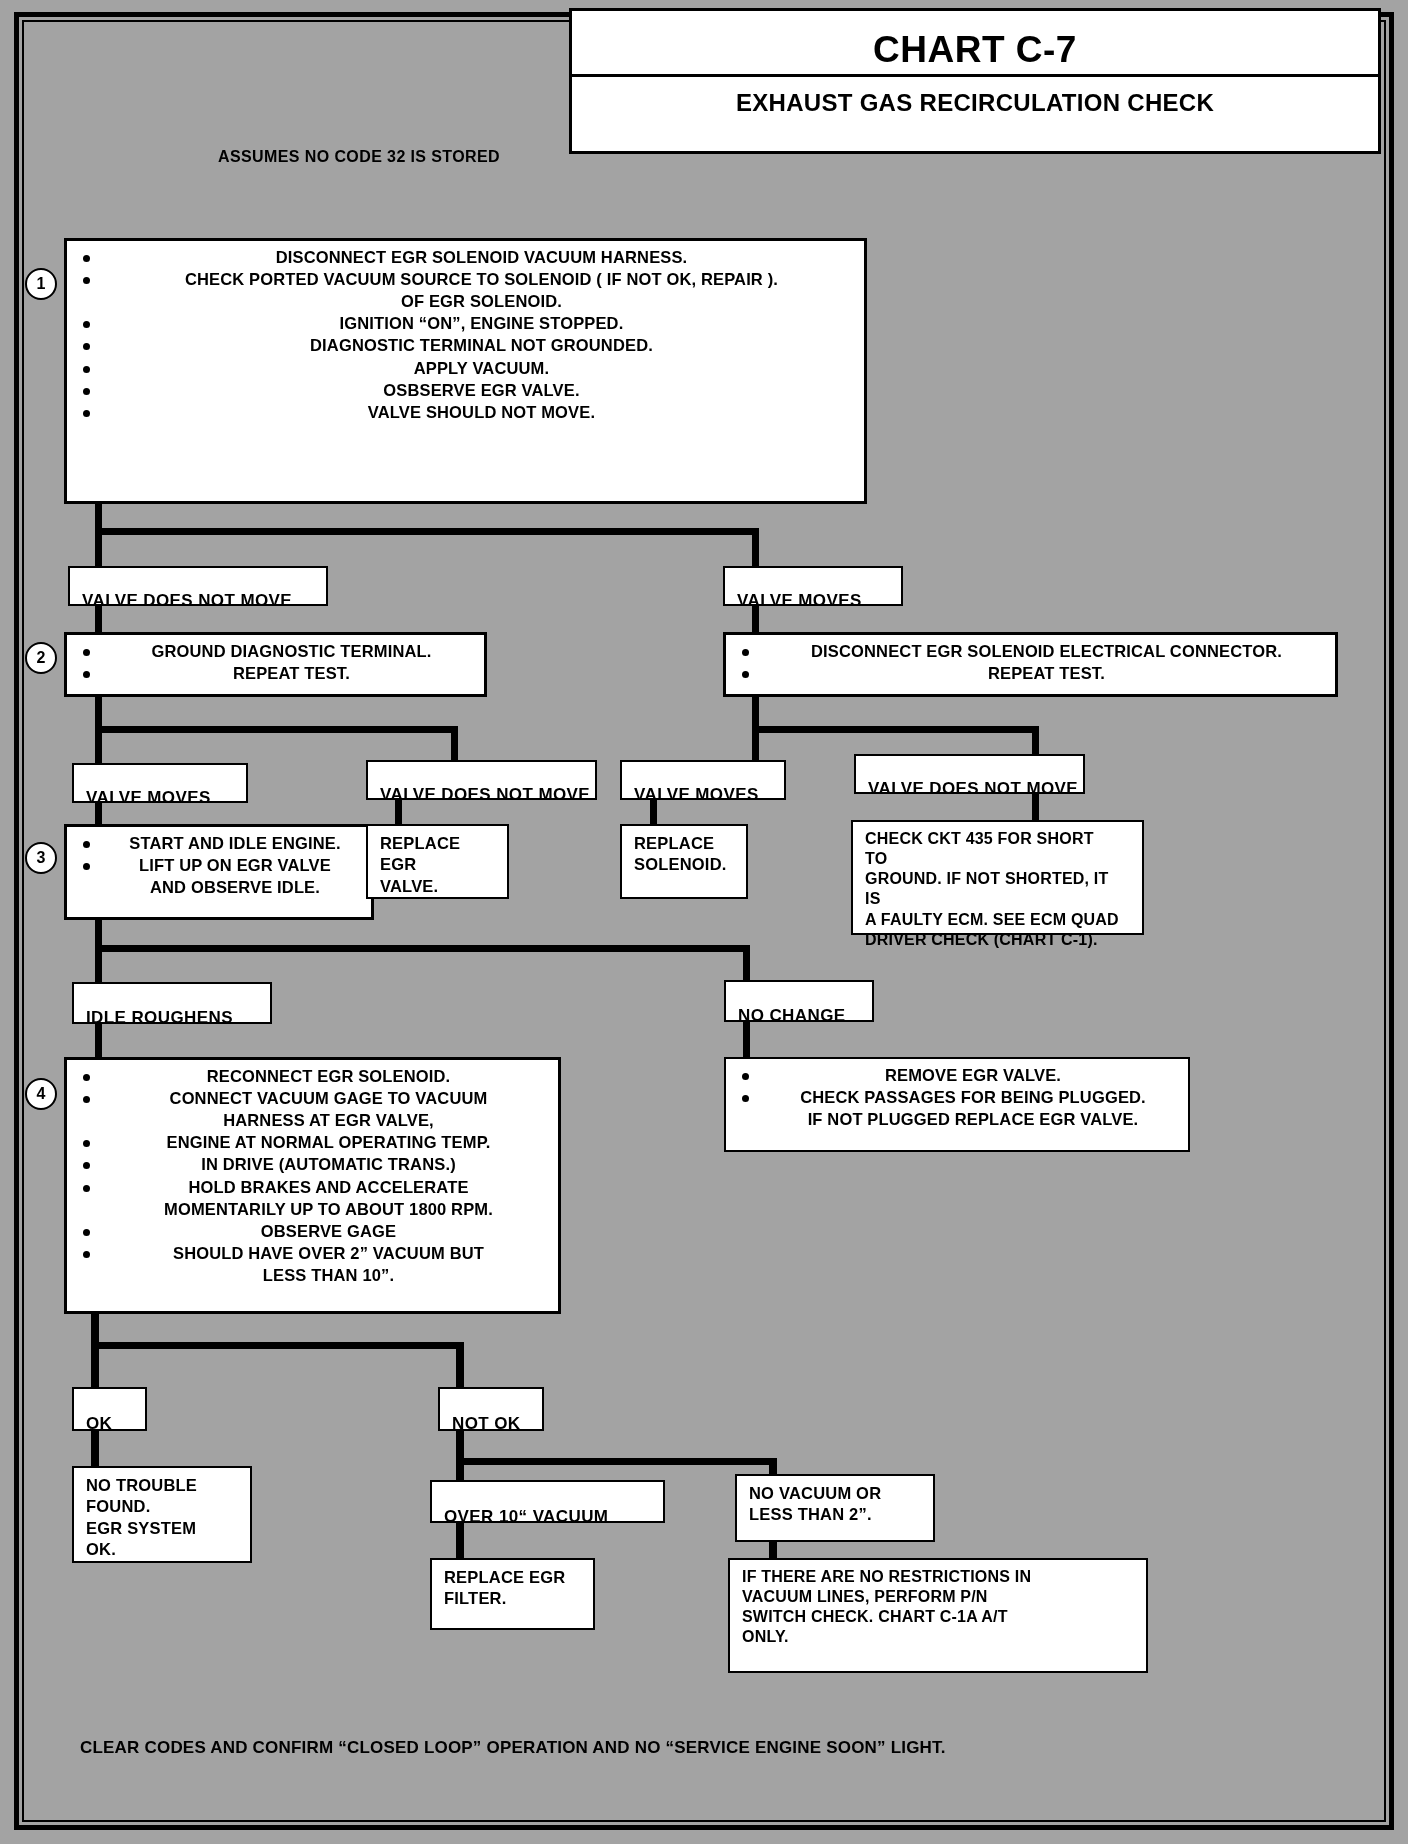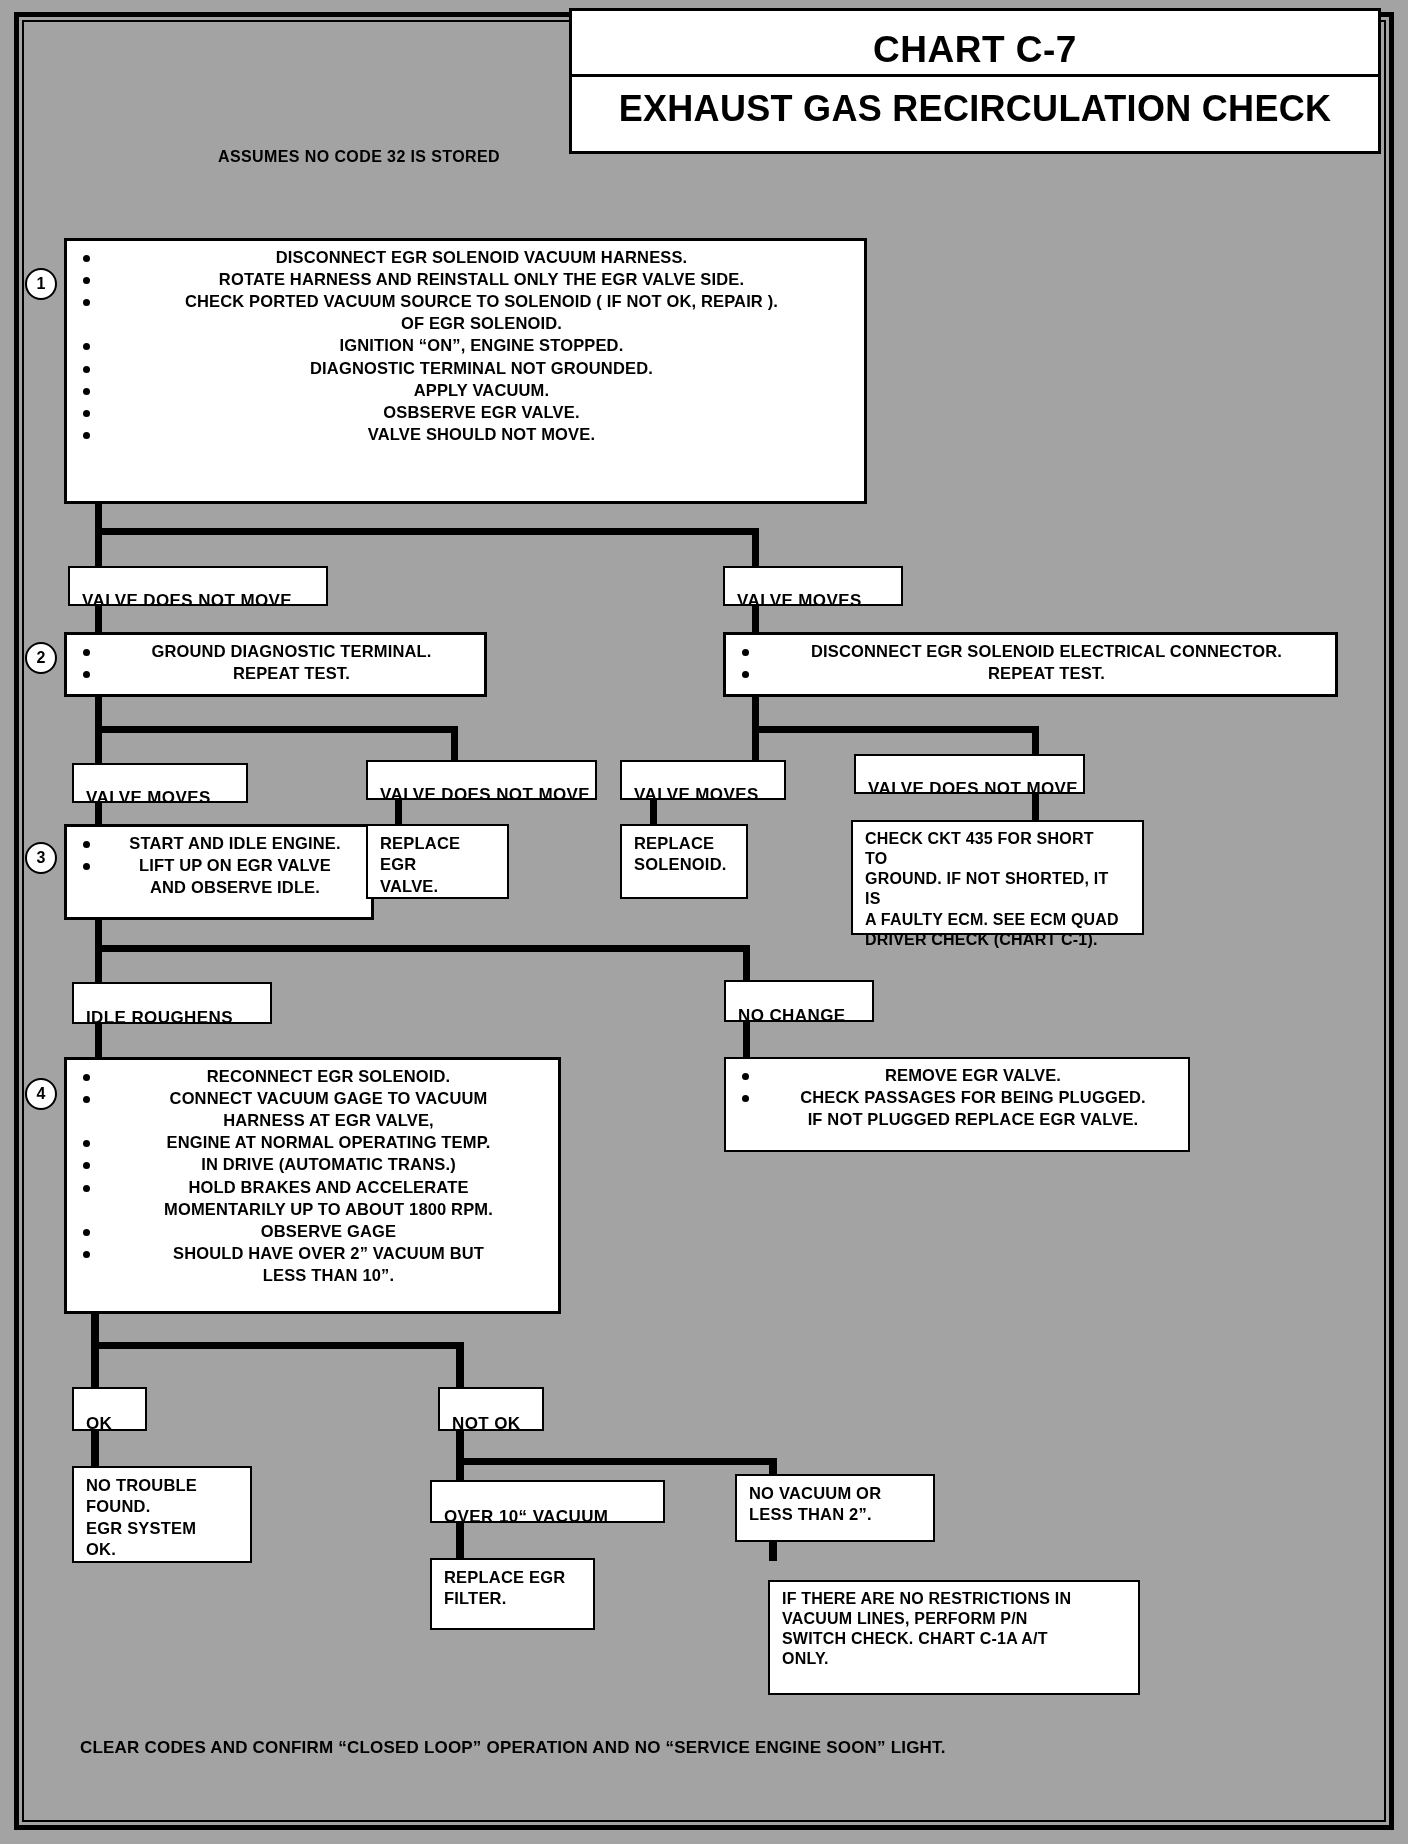--- a/index.html
+++ b/index.html
@@ -58,21 +58,21 @@
   }
   .title-rule {
     position: absolute;
     left: 0;
     top: 63px;
     width: 100%;
     height: 3px;
     background: #000;
   }
   .title-sub {
-    font-size: 36px;
+    font-size: 24px;
     font-weight: bold;
     letter-spacing: 0.3px;
     margin-top: 20px;
     line-height: 1.05;
   }
 
   .assumes {
     position: absolute;
     left: 218px;
     top: 148px;
@@ -183,21 +183,20 @@
     <div class="title-rule"></div>
     <div class="title-sub">EXHAUST GAS RECIRCULATION CHECK</div>
   </div>
 
   <div class="assumes">ASSUMES NO CODE 32 IS STORED</div>
 
   <div class="step-num" style="left:25px; top:268px;">1</div>
   <div class="box" style="left:64px; top:238px; width:803px; height:266px;">
     <ul class="bullets">
       <li>DISCONNECT EGR SOLENOID VACUUM HARNESS.</li>
-      <li>ROTATE HARNESS AND REINSTALL ONLY THE EGR VALVE SIDE.</li>
       <li>CHECK PORTED VACUUM SOURCE TO SOLENOID ( IF NOT OK, REPAIR ).</li>
       <li class="cont">OF EGR SOLENOID.</li>
       <li>IGNITION “ON”, ENGINE STOPPED.</li>
       <li>DIAGNOSTIC TERMINAL NOT GROUNDED.</li>
       <li>APPLY VACUUM.</li>
       <li>OSBSERVE EGR VALVE.</li>
       <li>VALVE SHOULD NOT MOVE.</li>
     </ul>
   </div>
 
@@ -359,21 +358,21 @@
   </div>
 
   <div class="ln lnv" style="left:456px; top:1522px; width:8px; height:36px;"></div>
   <div class="ln lnv" style="left:769px; top:1541px; width:8px; height:20px;"></div>
 
   <div class="box box-thin" style="left:430px; top:1558px; width:165px; height:72px;">
     <div class="btext" style="white-space:pre-line;">REPLACE EGR
 FILTER.</div>
   </div>
 
-  <div class="box box-thin" style="left:768px; top:1558px; width:372px; height:115px;margin-top:22px;">
+  <div class="box box-thin" style="left:728px; top:1558px; width:420px; height:115px;">
     <div class="btext" style="white-space:pre-line; font-size:16px; line-height:1.26;">IF THERE ARE NO RESTRICTIONS IN
 VACUUM LINES, PERFORM P/N
 SWITCH CHECK.  CHART C-1A A/T
 ONLY.</div>
   </div>
 
   <div class="footer">CLEAR CODES AND CONFIRM “CLOSED LOOP” OPERATION AND NO “SERVICE ENGINE SOON” LIGHT.</div>
 
 </div>
 

